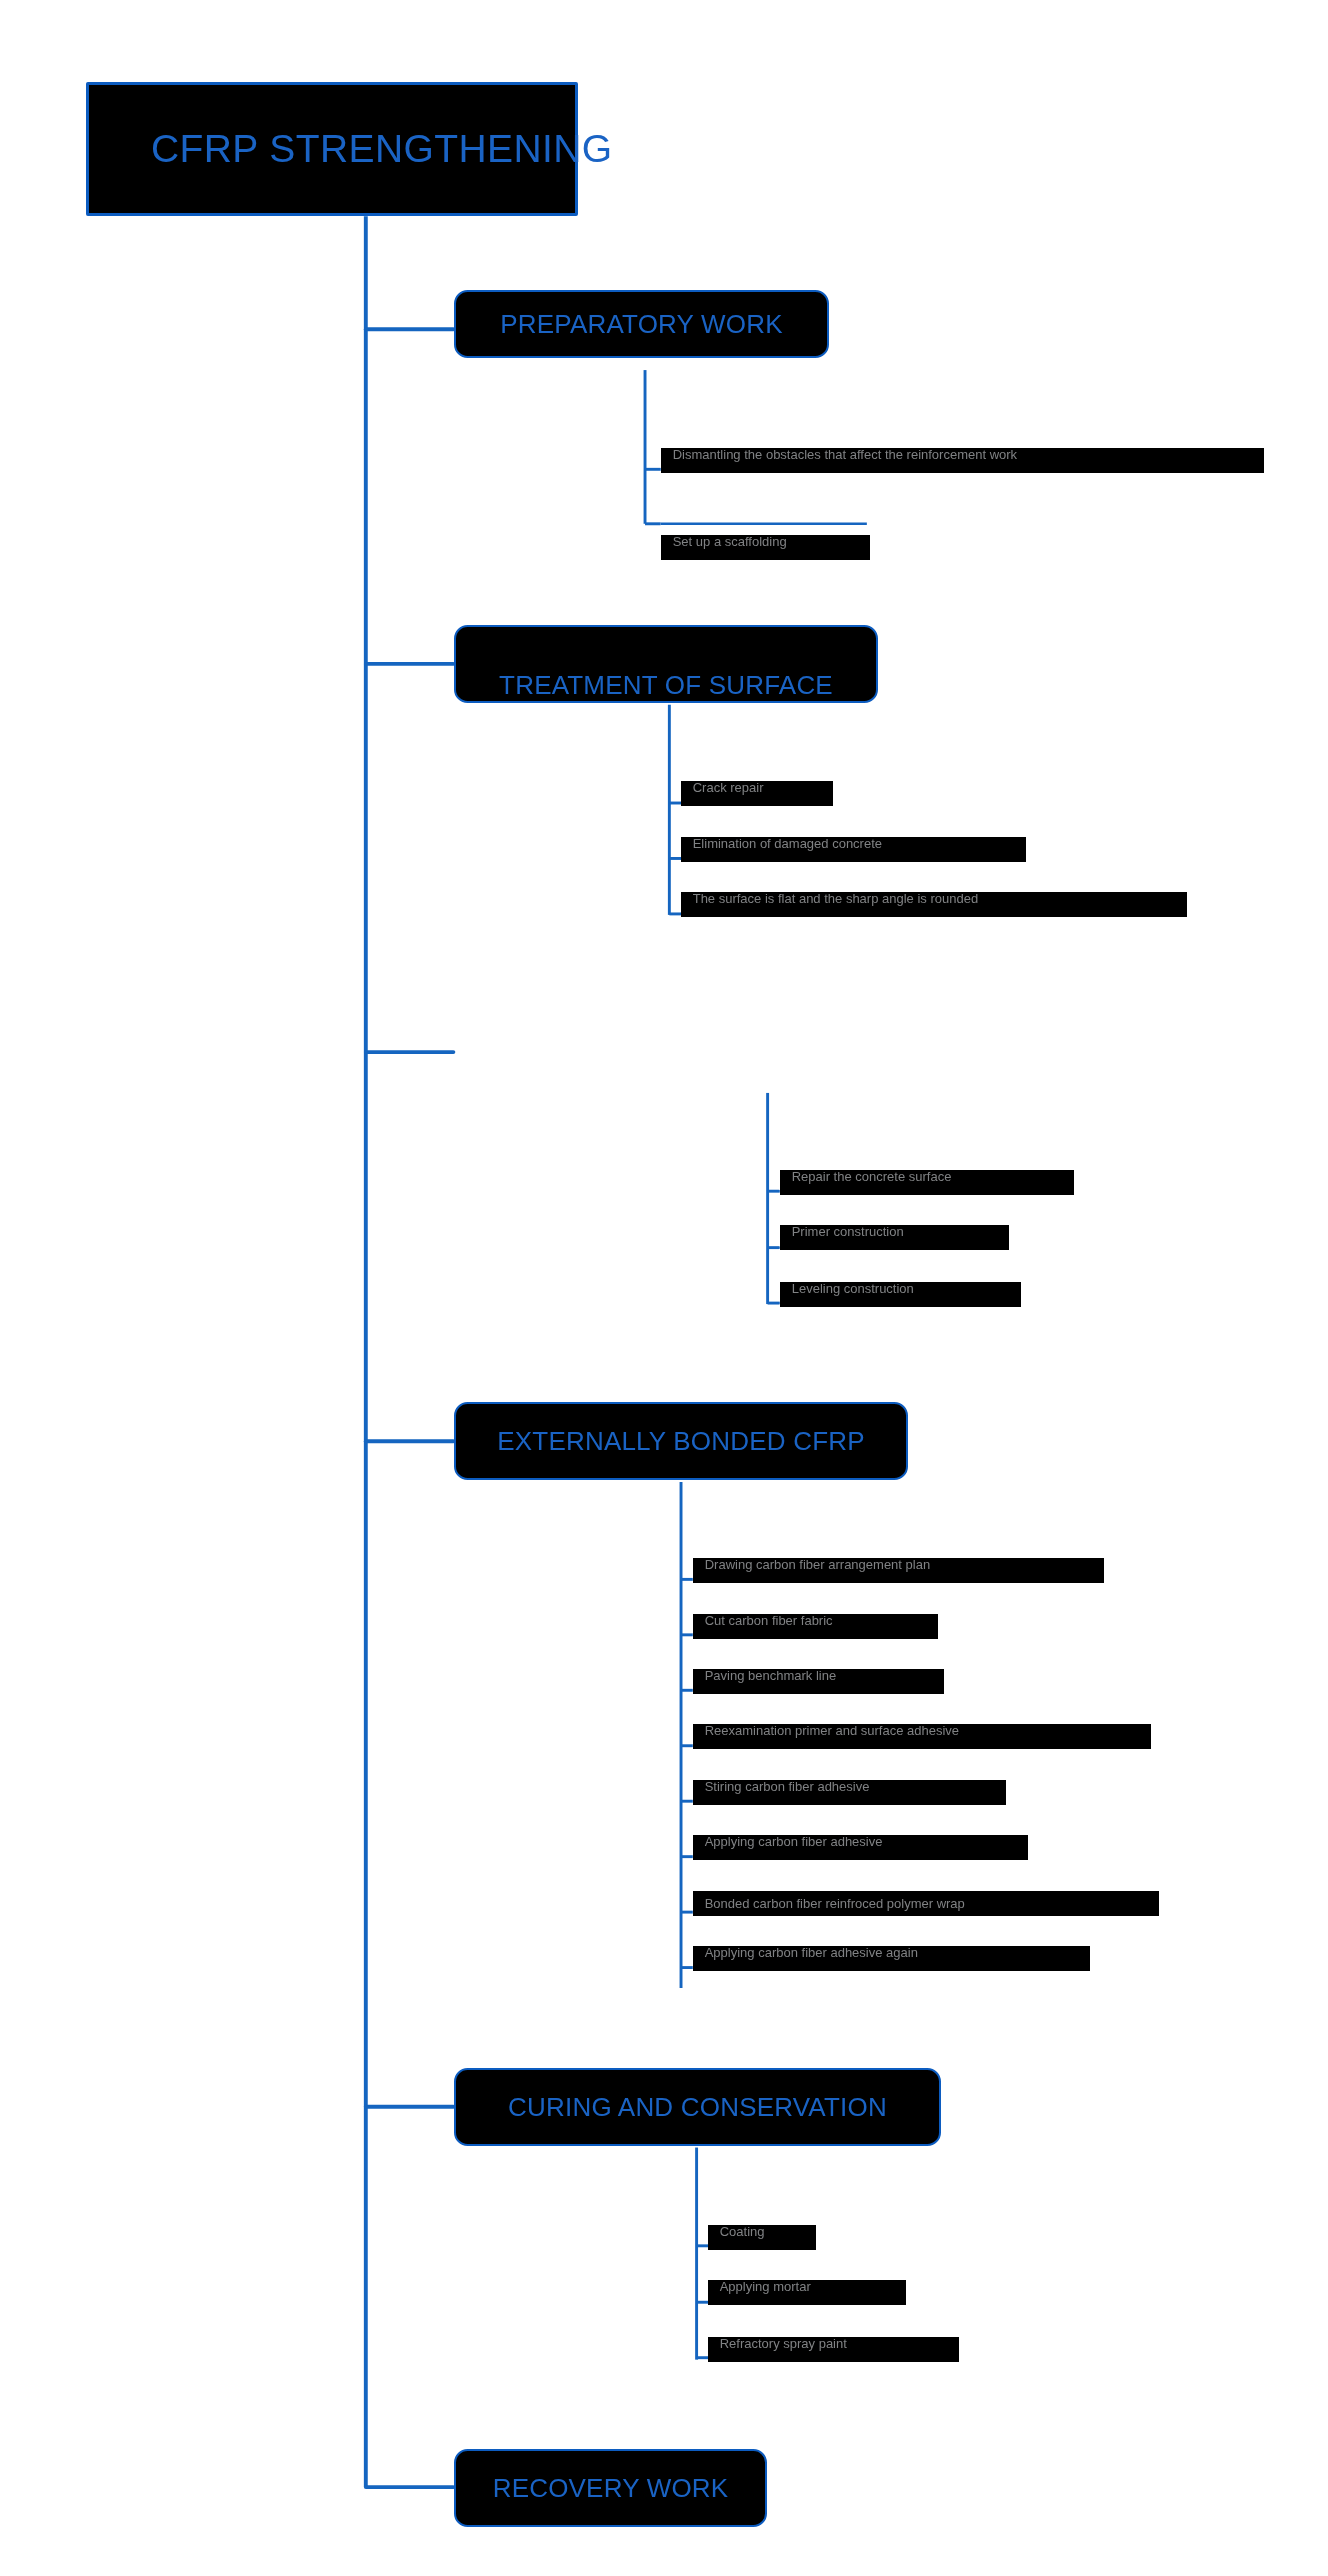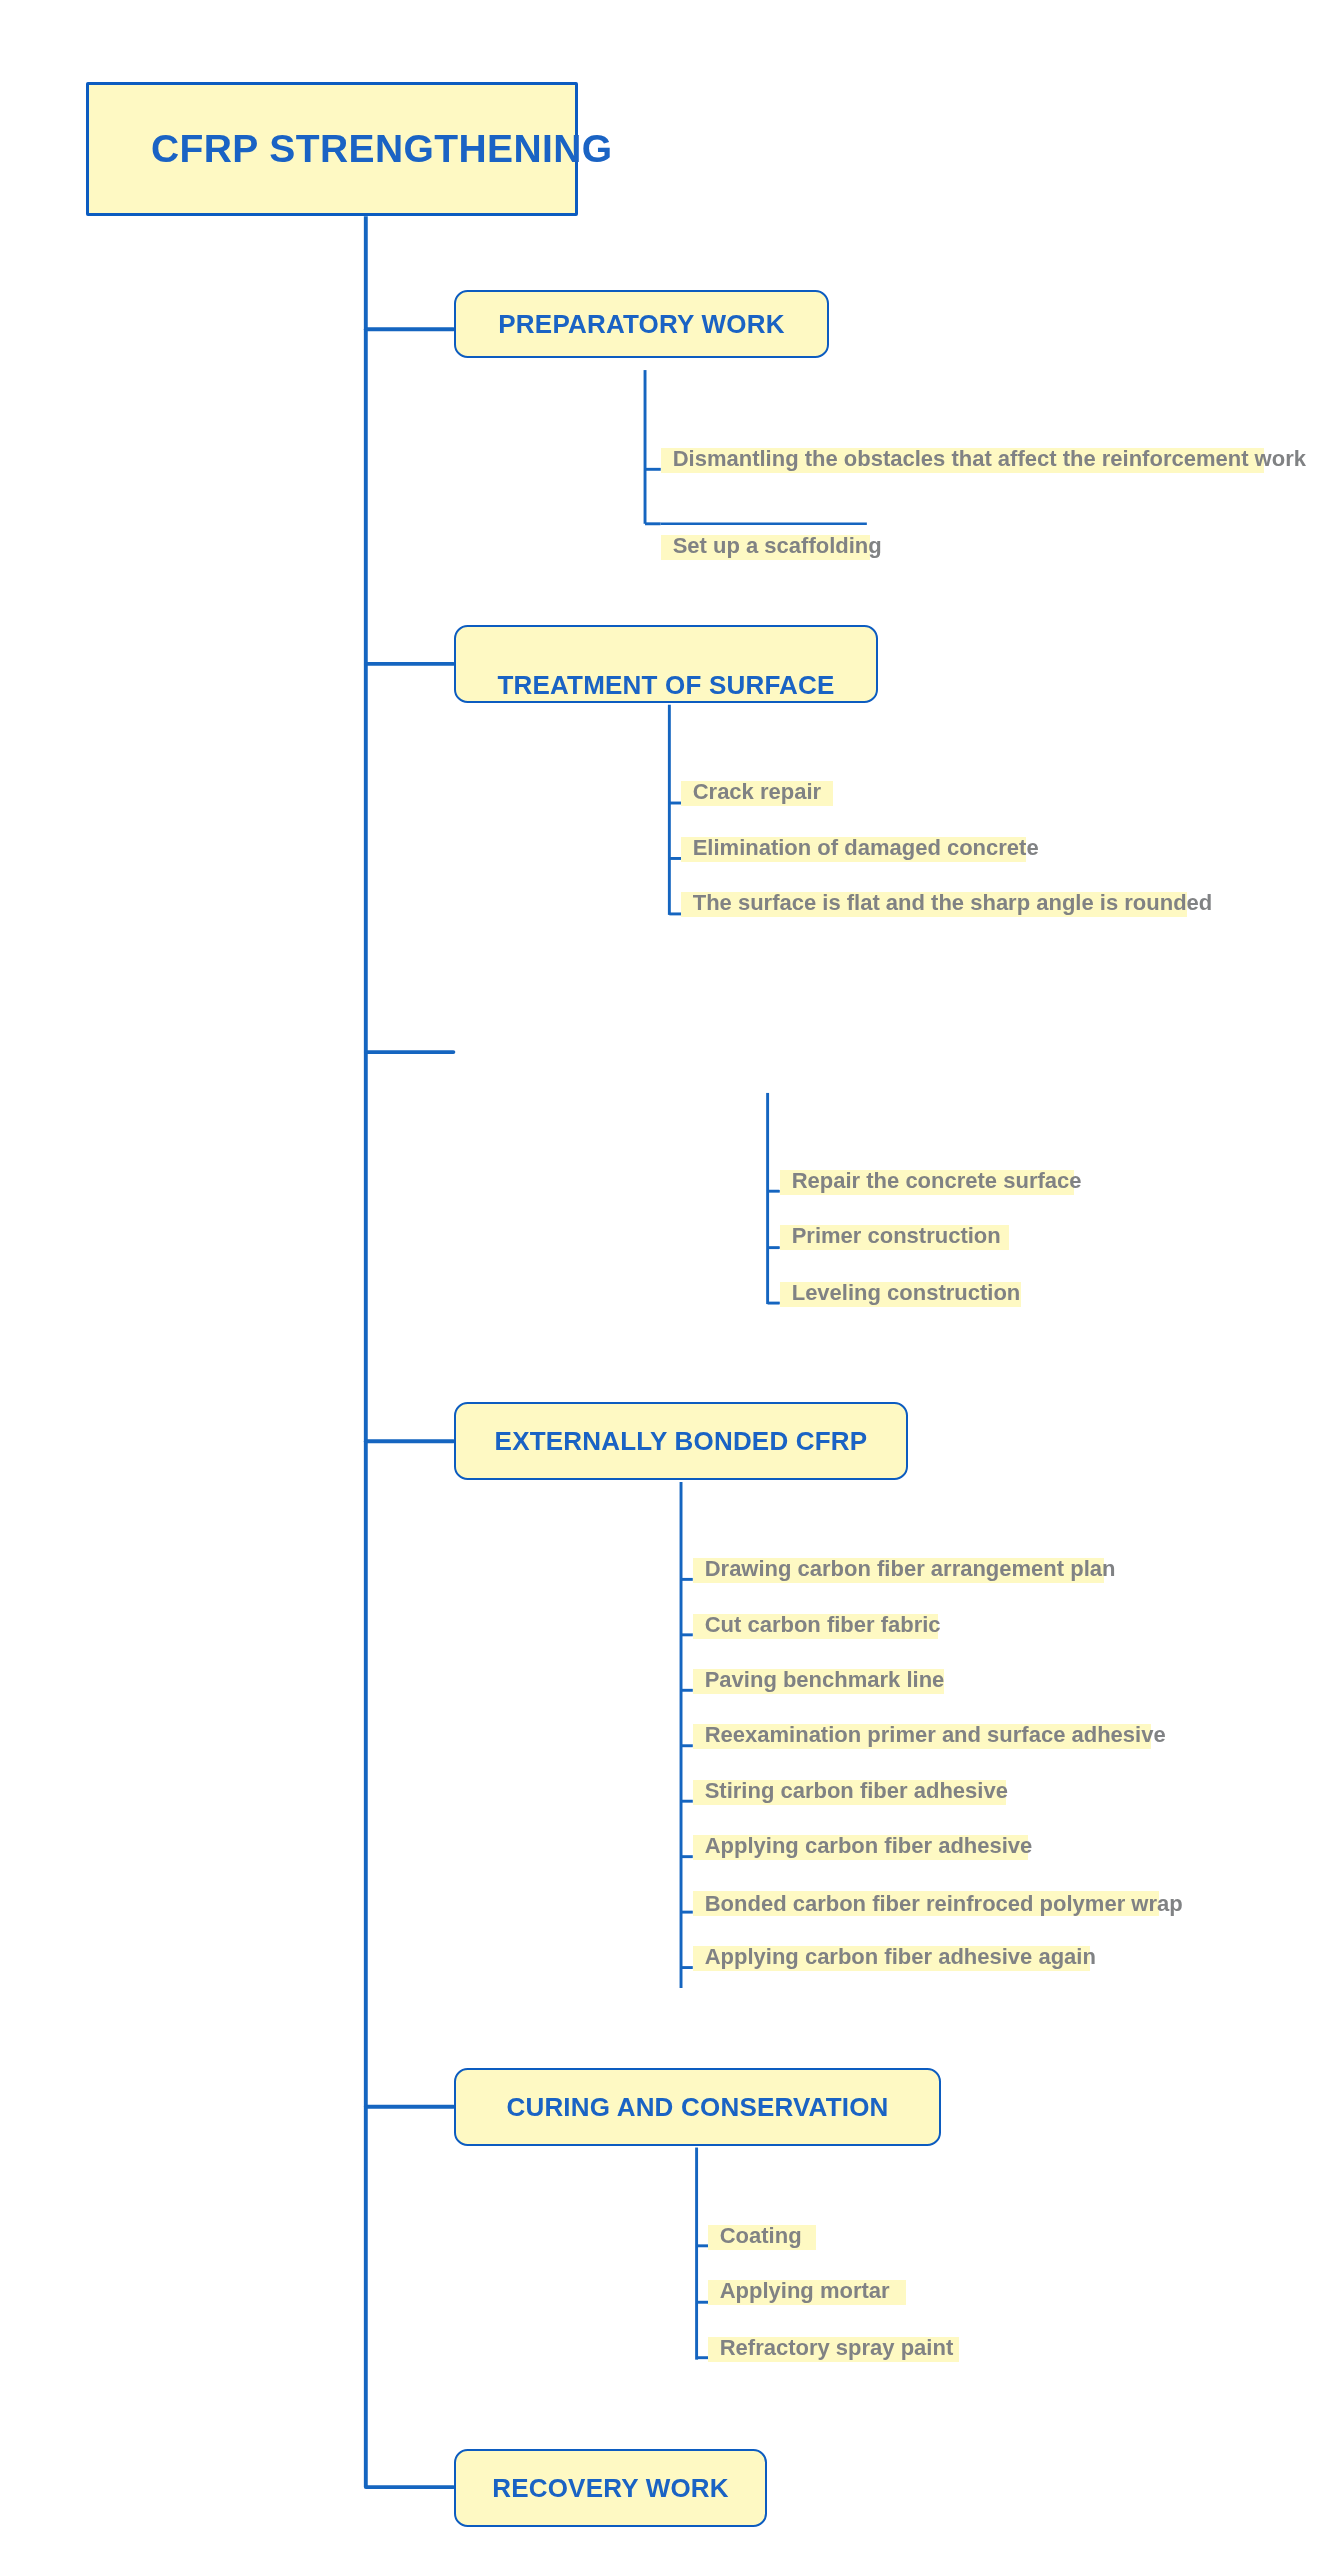--- a/index.html
+++ b/index.html
@@ -32,22 +32,21 @@
     pointer-events: none;
   }
 
   
   .node {
     position: absolute;
     z-index: 2;
     box-sizing: border-box;
     display: flex;
     align-items: center;
-    background: #fef9c3;
-    font-weight: bold;
+    background: #000000;
   }
 
   .root-node {
     border: 3.9px solid #0c5cc0;
     border-radius: 1.9px;
     padding: 0 0 0 62px;
   }
   .root-node .node-label {
     color: #1a63c4;
     font-size: 39px;
@@ -68,21 +67,21 @@
     white-space: nowrap;
   }
 
   .leaf-node {
     z-index: 2;
     padding-left: 11.7px;
     align-items: flex-start;
   }
   .leaf-node .node-label {
     color: #808284;
-    font-size: 22px;
+    font-size: 13px;
     white-space: nowrap;
     line-height: 1;
   }
 </style>
 </head>
 <body>
 
 <div id="canvas">
 
   <svg id="wires" viewBox="0 0 1365 2647" xmlns="http://www.w3.org/2000/svg">

